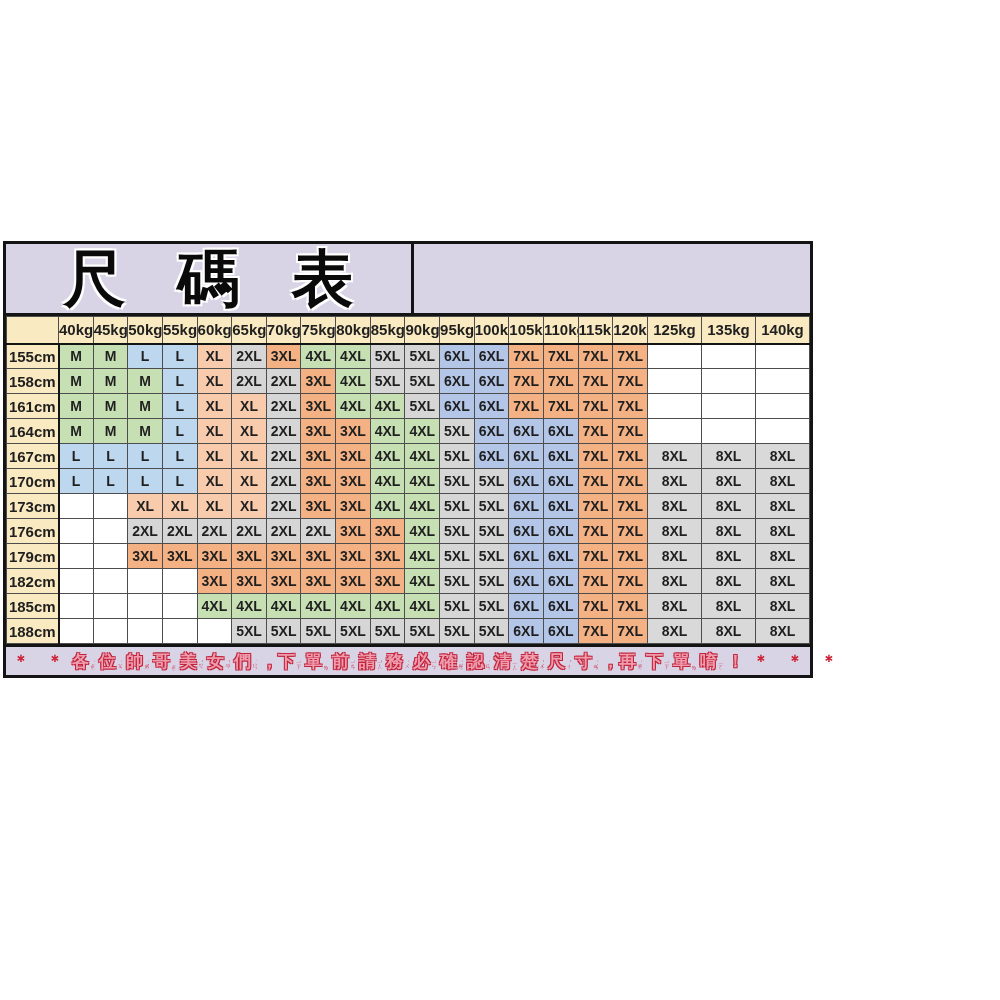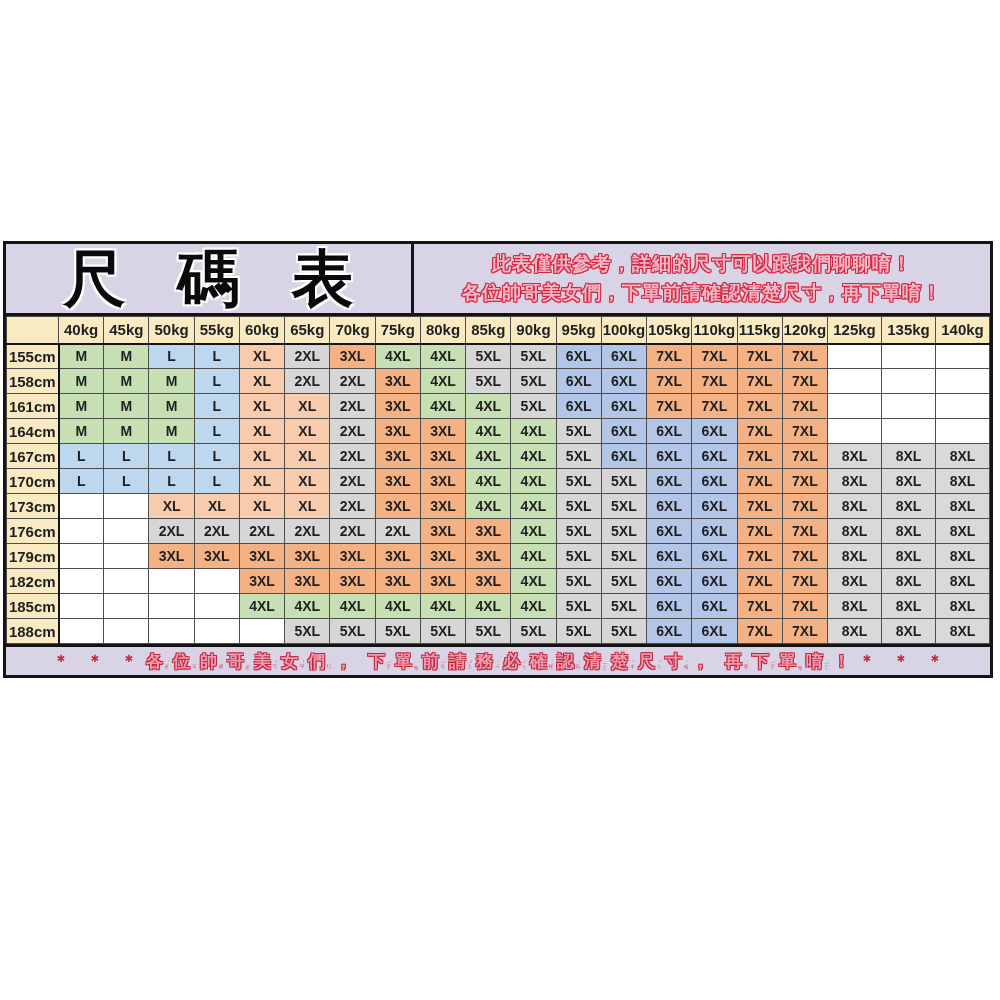--- a/index.html
+++ b/index.html
@@ -1,18 +1,18 @@
 <!DOCTYPE html>
 <html><head>
 <meta charset="utf-8">
 <style>
   * { margin:0; padding:0; box-sizing:border-box; }
   html,body { width:1000px; height:1000px; background:#ffffff;
     font-family:"Liberation Sans","DejaVu Sans",sans-serif; }
-  .sheet { position:absolute; left:3px; top:241px; width:990px;
+  .sheet { position:absolute; left:3px; top:241px; width:810px;
     border:3px solid #141414; background:#d9d3e6; }
 
   
   .top-band { display:flex; height:72px; background:#d9d3e6; border-bottom:3px solid #141414; }
   .title-panel { width:408px; border-right:3px solid #141414;
     display:flex; align-items:center; justify-content:center; }
   .big-title { font-size:62px; font-weight:900; color:#0a0a0a;
     letter-spacing:52px; text-indent:52px; white-space:nowrap;
     text-shadow:2px 2px 0 #ffffff,-2px -2px 0 #ffffff,2px -2px 0 #ffffff,-2px 2px 0 #ffffff; }
   .note-panel { flex:1; display:flex; flex-direction:column; justify-content:center;
@@ -51,24 +51,20 @@
   .tick-gap { display:inline-block; width:16px; }
 </style>
 </head>
 <body>
 
 <div class="sheet">
 
   <div class="top-band">
     <div class="title-panel">
       <div class="big-title">尺碼表</div>
-    </div>
-    <div class="note-panel">
-      <div class="pink-line">此表僅供參考，詳細的尺寸可以跟我們聊聊唷！</div>
-      <div class="pink-line">各位帥哥美女們，下單前請確認清楚尺寸，再下單唷！</div>
     </div>
   </div>
 
   <table>
     <colgroup>
         <col style="width: 52px;">
         <col>
         <col>
         <col>
         <col>

